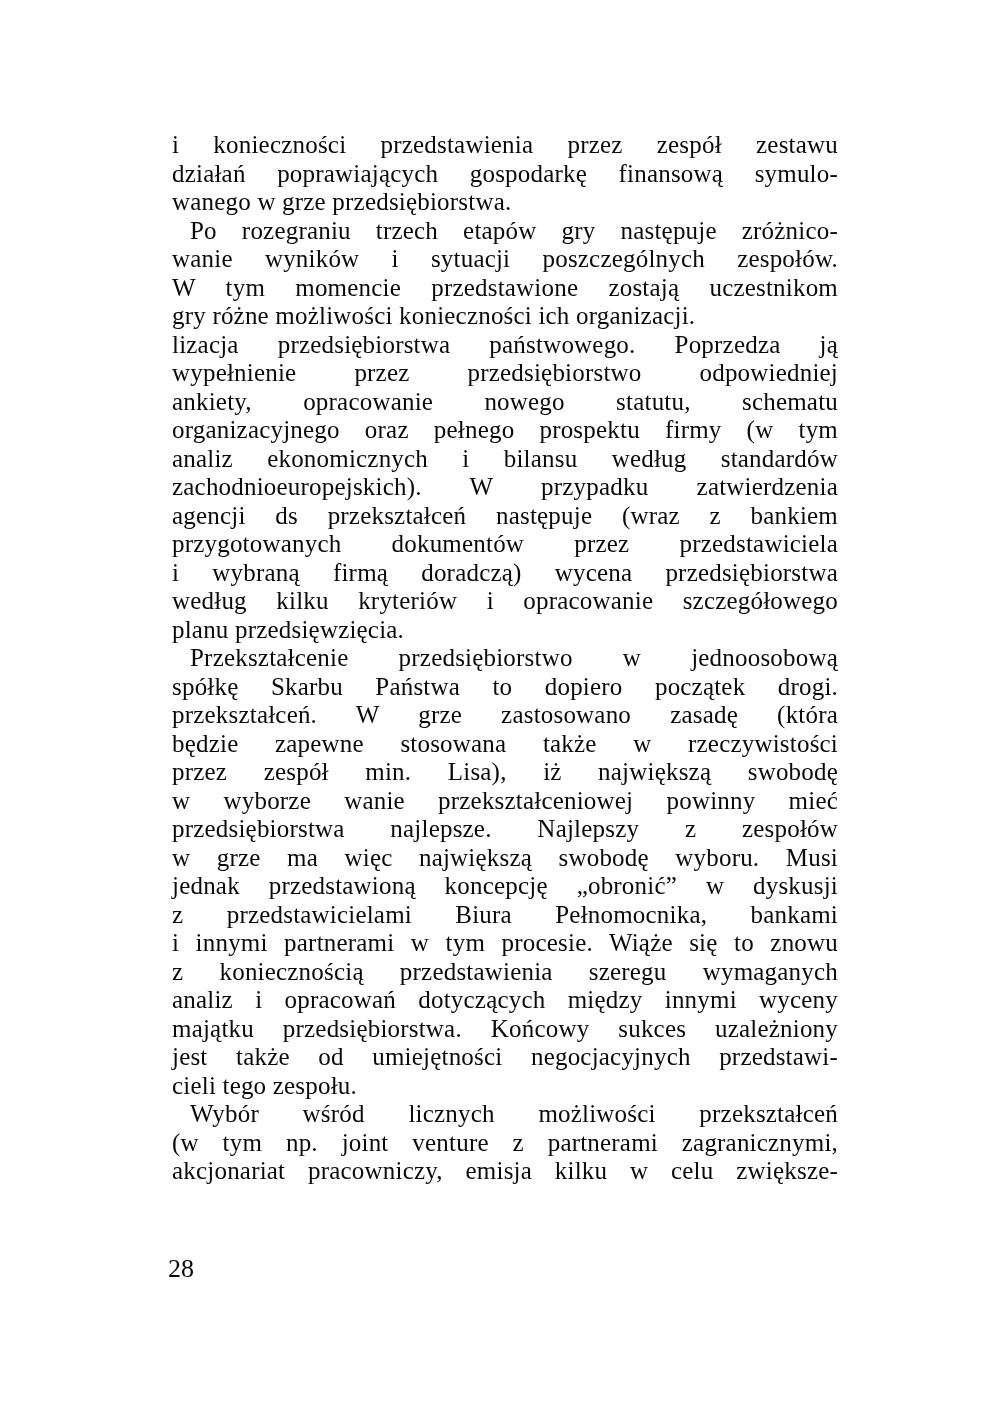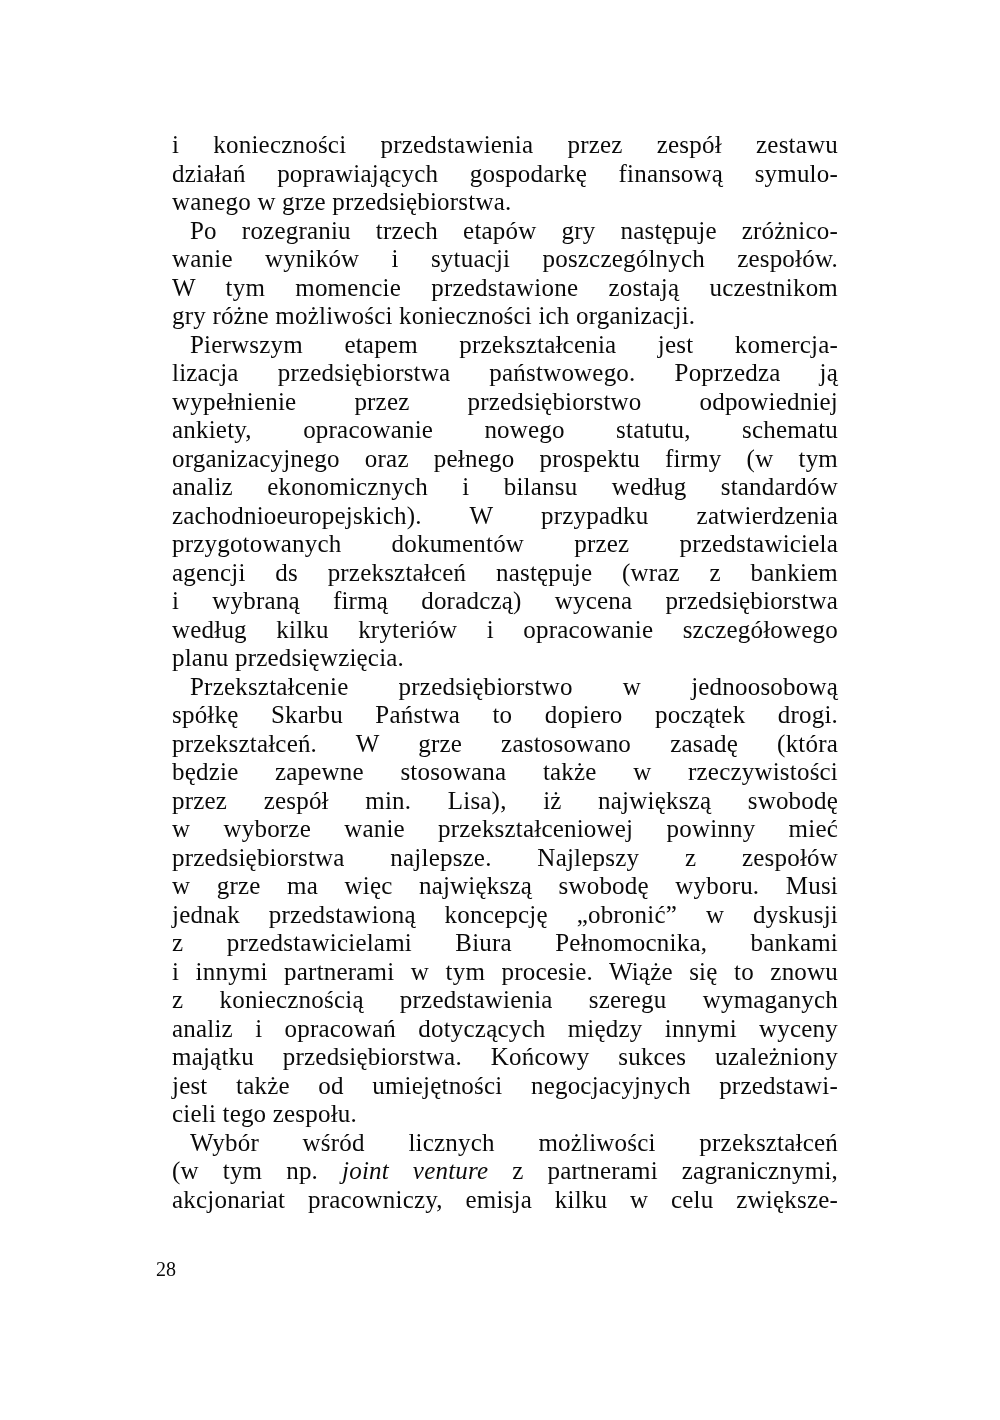--- a/index.html
+++ b/index.html
@@ -31,52 +31,50 @@
     letter-spacing: 0.2px;
     white-space: normal;
   }
   .line.para-end {
     text-align-last: left;
   }
   .line.indent {
     text-indent: 18px;
   }
   .italic {
-    font-style: italic;
   }
   .page-number {
     position: absolute;
-    left: 156px;
+    left: 168px;
     top: 1254px;
-    font-size: 20px;
+    font-size: 26px;
     line-height: 30px;
     text-align: left;
   }
 </style>
 </head>
 <body>
 
 <div class="page">
   <div class="text-block">
     <div class="line">i konieczności przedstawienia przez zespół zestawu</div>
     <div class="line">działań poprawiających gospodarkę finansową symulo-</div>
     <div class="line para-end">wanego w grze przedsiębiorstwa.</div>
     <div class="line indent">Po rozegraniu trzech etapów gry następuje zróżnico-</div>
     <div class="line">wanie wyników i sytuacji poszczególnych zespołów.</div>
     <div class="line">W tym momencie przedstawione zostają uczestnikom</div>
     <div class="line para-end">gry różne możliwości konieczności ich organizacji.</div>
-    <div class="line indent">Pierwszym etapem przekształcenia jest komercja-</div>
     <div class="line">lizacja przedsiębiorstwa państwowego. Poprzedza ją</div>
     <div class="line">wypełnienie przez przedsiębiorstwo odpowiedniej</div>
     <div class="line">ankiety, opracowanie nowego statutu, schematu</div>
     <div class="line">organizacyjnego oraz pełnego prospektu firmy (w tym</div>
     <div class="line">analiz ekonomicznych i bilansu według standardów</div>
     <div class="line">zachodnioeuropejskich). W przypadku zatwierdzenia</div>
+    <div class="line">agencji ds przekształceń następuje (wraz z bankiem</div>
     <div class="line">przygotowanych dokumentów przez przedstawiciela</div>
-    <div class="line">agencji ds przekształceń następuje (wraz z bankiem</div>
     <div class="line">i wybraną firmą doradczą) wycena przedsiębiorstwa</div>
     <div class="line">według kilku kryteriów i opracowanie szczegółowego</div>
     <div class="line para-end">planu przedsięwzięcia.</div>
     <div class="line indent">Przekształcenie przedsiębiorstwo w jednoosobową</div>
     <div class="line">spółkę Skarbu Państwa to dopiero początek drogi.</div>
     <div class="line">przekształceń. W grze zastosowano zasadę (która</div>
     <div class="line">będzie zapewne stosowana także w rzeczywistości</div>
     <div class="line">przez zespół min. Lisa), iż największą swobodę</div>
     <div class="line">w wyborze wanie przekształceniowej powinny mieć</div>
     <div class="line">przedsiębiorstwa najlepsze. Najlepszy z zespołów</div>

